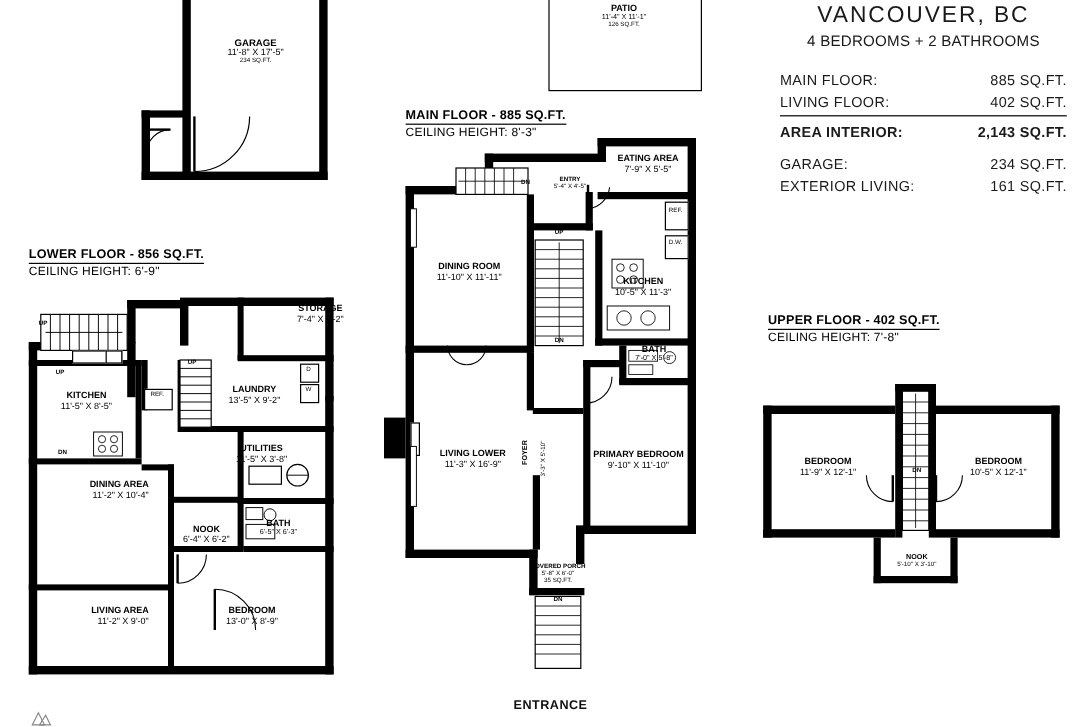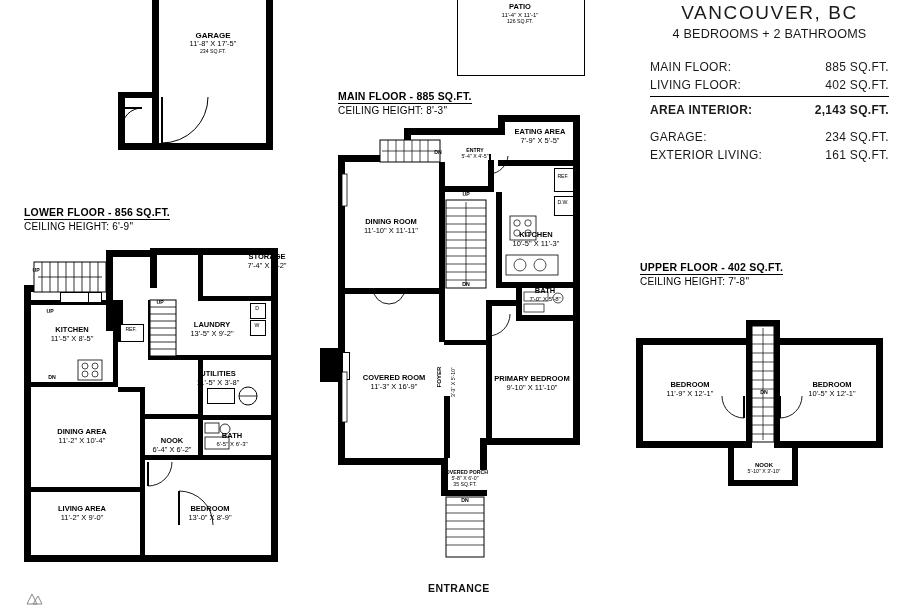--- a/index.html
+++ b/index.html
@@ -301,33 +301,33 @@
       <span class="dim">11'-5" X 8'-5"</span>
     </div>
     <div class="label t10" style="left:168px; top:321px; width:88px;">
       <span class="nm">LAUNDRY</span>
       <span class="dim">13'-5" X 9'-2"</span>
     </div>
     <div class="label t10" style="left:178px; top:370px; width:80px;">
       <span class="nm">UTILITIES</span>
       <span class="dim">11'-5" X 3'-8"</span>
     </div>
-    <div class="label t10" style="left:40px; top:428px; width:84px;">
+    <div class="label t10" style="left:40px; top:400px; width:84px;text-align:right;">
       <span class="nm">DINING AREA</span>
       <span class="dim">11'-2" X 10'-4"</span>
     </div>
     <div class="label t10" style="left:146px; top:437px; width:52px;">
       <span class="nm">NOOK</span>
       <span class="dim">6'-4" X 6'-2"</span>
     </div>
     <div class="label t7" style="left:203px; top:432px; width:58px;">
       <span class="nm t10">BATH</span>
       <span class="dim t7">6'-5" X 6'-3"</span>
     </div>
-    <div class="label t10" style="left:40px; top:505px; width:84px;">
+    <div class="label t10" style="left:40px; top:505px; width:84px;text-align:right;">
       <span class="nm">LIVING AREA</span>
       <span class="dim">11'-2" X 9'-0"</span>
     </div>
     <div class="label t10" style="left:168px; top:505px; width:84px;">
       <span class="nm">BEDROOM</span>
       <span class="dim">13'-0" X 8'-9"</span>
     </div>
   </div>
 
   <div class="floortitle" style="left:338px; top:90px;">
@@ -466,21 +466,21 @@
     </div>
     <div class="label t10" style="left:500px; top:231px; width:72px;">
       <span class="nm">KITCHEN</span>
       <span class="dim">10'-5" X 11'-3"</span>
     </div>
     <div class="label t10" style="left:518px; top:287px; width:54px;">
       <span class="nm">BATH</span>
       <span class="dim t7">7'-0" X 5'-8"</span>
     </div>
     <div class="label t10" style="left:350px; top:374px; width:88px;">
-      <span class="nm">COVERED ROOM</span>
+      <span class="nm">LIVING LOWER</span>
       <span class="dim">11'-3" X 16'-9"</span>
     </div>
     <div class="label t10" style="left:490px; top:375px; width:84px;">
       <span class="nm">PRIMARY BEDROOM</span>
       <span class="dim">9'-10" X 11'-10"</span>
     </div>
 
     <div class="label t6" style="left:450px; top:148px; width:50px;">
       <span class="nm t6">ENTRY</span>
       <span class="dim t6">5'-4" X 4'-5"</span>

